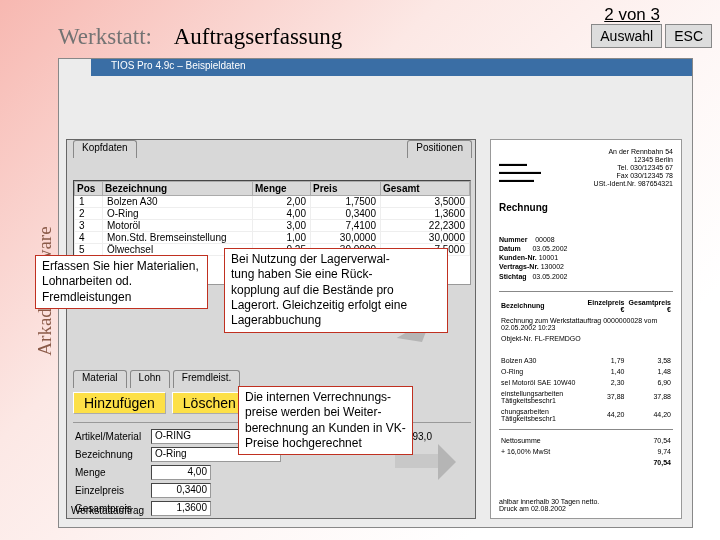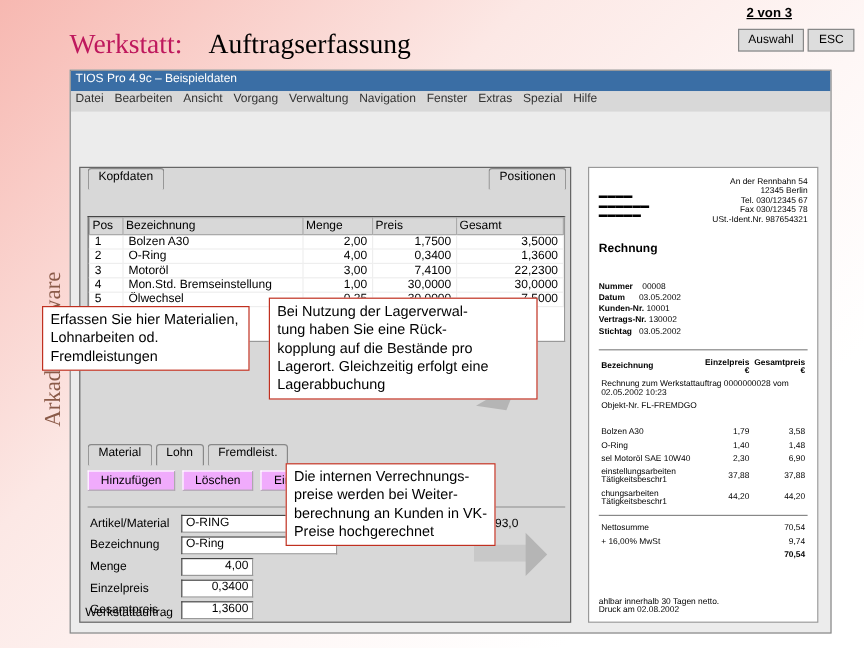--- a/index.html
+++ b/index.html
@@ -2,56 +2,56 @@
 <html><head>
 <meta charset="utf-8">
 <style>
   * { box-sizing: border-box; margin: 0; padding: 0; }
   body { width: 720px; height: 540px; font-family: Arial, sans-serif; overflow: hidden; position: relative; background: #fff; }
   
   
   .bg-gradient { position: absolute; left: 0; top: 0; width: 720px; height: 540px; background: linear-gradient(135deg, #f7b8b1 0%, #fce8e5 35%, #fef7f6 60%, #ffffff 80%); z-index: 0; }
   
   
-  .page-counter { position: absolute; right: 60px; top: 5px; z-index: 10; font-size: 11px; text-decoration: underline; color: #000; font-weight: bold; }
+  .page-counter { position: absolute; right: 60px; top: 5px; z-index: 10; font-size: 17px; text-decoration: underline; color: #000; }
   
   
   .title { position: absolute; left: 58px; top: 24px; z-index: 10; font-size: 23px; font-family: "Times New Roman", serif; }
-  .title-prefix { color: #be185d; }
+  .title-prefix { color: #737373; }
   .title-main { color: #000; }
   
   
   .nav-buttons { position: absolute; right: 8px; top: 24px; z-index: 10; display: flex; gap: 3px; }
-  .nav-btn { border: 1px solid #888; background: #ddd; font-size: 10px; padding: 3px 8px; cursor: pointer; font-family: Arial, sans-serif; }
+  .nav-btn { border: 1px solid #888; background: #ddd; font-size: 14px; padding: 3px 8px; cursor: pointer; font-family: Arial, sans-serif; }
   
   
   .side-label { position: absolute; left: -20px; top: 280px; z-index: 10; font-size: 19px; font-family: "Times New Roman", serif; transform: rotate(-90deg); transform-origin: center; color: #8a5a48; white-space: nowrap; }
   
   
   .app-window { position: absolute; left: 58px; top: 58px; width: 635px; height: 470px; background: #ececec; border: 1px solid #888; z-index: 5; overflow: hidden; }
   
-  .app-titlebar { height: 17px; background: linear-gradient(#3a6ea5,#3a6ea5); color: #fff; font-size: 10px; padding: 1px 4px; filter: blur(0.6px); }
+  .app-titlebar { height: 17px; background: linear-gradient(#3a6ea5,#3a6ea5); color: #fff; font-size: 10px; padding: 1px 20px; filter: blur(0.6px); margin-left: 32px; }
   .app-menubar { height: 17px; background: #d8d8d8; font-size: 10px; padding: 1px 4px; color: #333; filter: blur(0.6px); display: flex; gap: 9px; }
   .app-toolbar { height: 25px; background: #d8d8d8; border-top: 1px solid #fff; border-bottom: 1px solid #999; display: flex; align-items: center; padding: 0 4px; gap: 2px; filter: blur(0.6px); }
   .tool-icon { width: 18px; height: 18px; background: #c0c0c0; border: 1px solid #888; }
   
   .sub-window { position: absolute; left: 7px; top: 80px; width: 410px; height: 380px; background: #d8d8d8; border: 1px solid #666; }
   .sub-titlebar { height: 16px; background: #3a6ea5; color: #fff; font-size: 10px; padding: 1px 4px; filter: blur(0.6px); }
   .sub-tabs { height: 18px; display: flex; padding-left: 6px; filter: blur(0.6px); }
   .sub-tab { background: #d8d8d8; border: 1px solid #888; border-bottom: none; font-size: 10px; padding: 1px 8px; border-radius: 3px 3px 0 0; margin-right: 3px; }
   
   .grid-area { position: absolute; left: 6px; top: 40px; width: 398px; height: 105px; background: #fff; border: 1px inset #999; font-size: 10px; filter: blur(0.5px); }
   .grid-table { width: 100%; border-collapse: collapse; }
-  .grid-table th { background: #d8d8d8; border: 1px solid #aaa; padding: 1px 2px; font-weight: normal; text-align: left; font-size: 10px; }
+  .grid-table th { background: #d8d8d8; border: 1px solid #aaa; padding: 1px 2px; font-weight: bold; text-align: left; font-size: 10px; }
   .grid-table td { border: 1px solid #eee; padding: 0 4px; font-size: 10px; }
   .grid-table td.num { text-align: right; }
   
   .mid-tabs { position: absolute; left: 6px; top: 230px; height: 18px; display: flex; filter: blur(0.6px); }
   .btn-row { position: absolute; left: 6px; top: 252px; display: flex; gap: 6px; filter: blur(0.6px); }
-  .win-btn { background: #f0abfc; border: 1px outset #fff; font-size: 10px; padding: 2px 10px; }
+  .win-btn { background: #fde047; border: 1px outset #fff; font-size: 14px; padding: 2px 10px; }
   
   .detail-area { position: absolute; left: 6px; top: 282px; width: 398px; height: 94px; border-top: 1px solid #999; filter: blur(0.5px); font-size: 10px; padding-top: 6px; }
   .detail-row { display: flex; margin-bottom: 3px; align-items: center; }
   .detail-label { width: 78px; font-size: 10px; padding-left: 2px; }
   .detail-field { background: #fff; border: 1px inset #999; height: 15px; padding: 0 3px; font-size: 10px; }
   
   
   .invoice { position: absolute; right: 10px; top: 80px; width: 192px; height: 380px; background: #fff; border: 1px solid #999; filter: blur(0.5px); font-size: 8px; padding: 8px; }
   .invoice-addr { font-size: 7px; margin-top: 12px; margin-bottom: 18px; line-height: 1.15; }
   .invoice-own { position:absolute; right: 8px; top: 8px; font-size: 7px; text-align: right; line-height: 1.15; }
@@ -82,32 +82,20 @@
 
 <div class="nav-buttons">
   <button class="nav-btn">Auswahl</button>
   <button class="nav-btn">ESC</button>
 </div>
 
 <div class="side-label">Arkade Software</div>
 
 <div class="app-window">
   <div class="app-titlebar">TIOS Pro 4.9c – Beispieldaten</div>
-  <div class="app-menubar">
-    <span>Datei</span>
-    <span>Bearbeiten</span>
-    <span>Ansicht</span>
-    <span>Vorgang</span>
-    <span>Verwaltung</span>
-    <span>Navigation</span>
-    <span>Fenster</span>
-    <span>Extras</span>
-    <span>Spezial</span>
-    <span>Hilfe</span>
-  </div>
 
   <div class="sub-window">
     <div class="sub-tabs">
       <div class="sub-tab">Kopfdaten</div>
       <div class="sub-tab" style="margin-left:auto;text-align:right;">Positionen</div>
     </div>
     <div class="grid-area">
       <table class="grid-table">
         <tbody>
             <tr>

